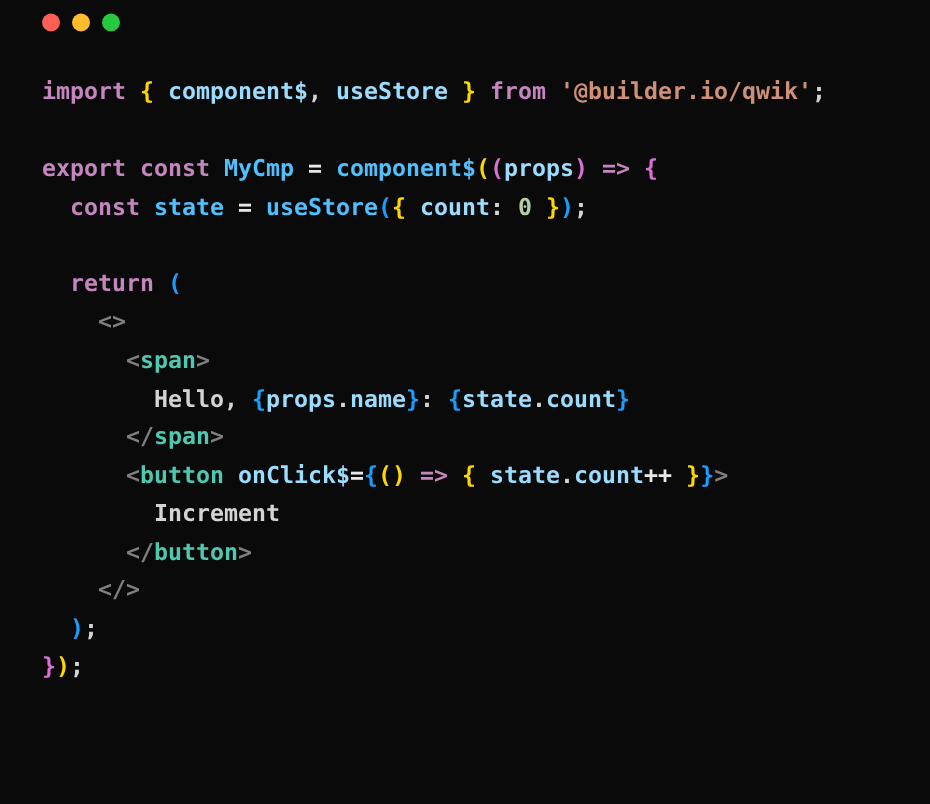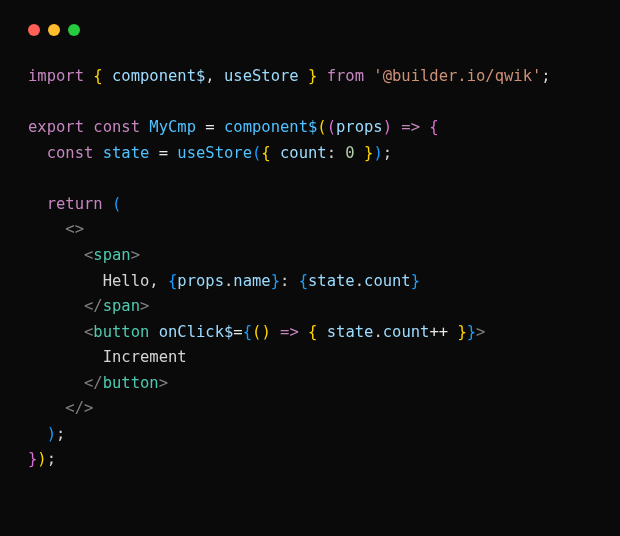--- a/index.html
+++ b/index.html
@@ -6,21 +6,22 @@
     body {
       background: #0a0a0a;
       width: 620px;
       height: 536px;
       font-family: 'SF Mono', 'Monaco', 'Consolas', monospace;
       font-size: 15.5px;
       line-height: 1.65;
       overflow: hidden;
     }
     .window {
-      padding: 24px 28px;
+      padding: 9px 28px;
+      font-weight: bold;
     }
     .titlebar {
       display: flex;
       gap: 8px;
       margin-bottom: 28px;
     }
     .dot {
       width: 12px;
       height: 12px;
       border-radius: 50%;

